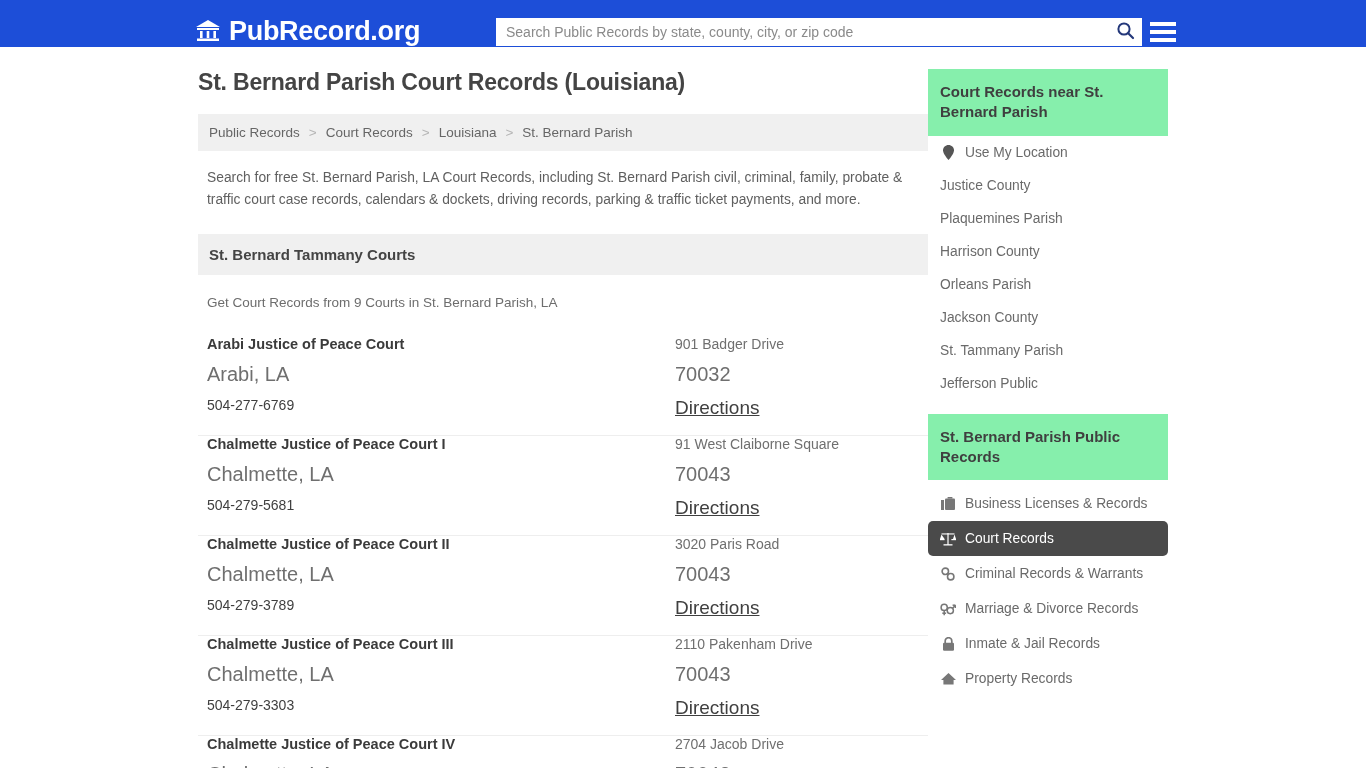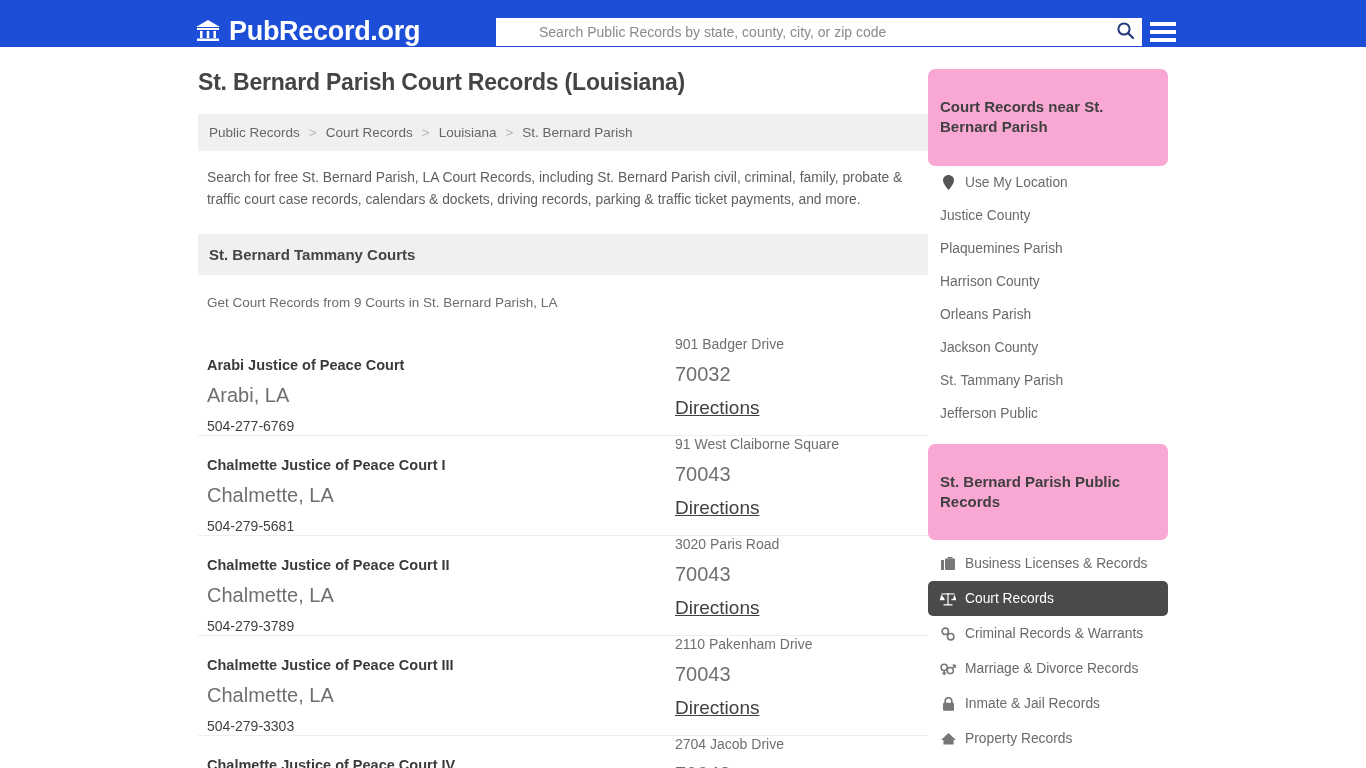--- a/index.html
+++ b/index.html
@@ -36,21 +36,20 @@
   }
   .search-wrap {
     position: absolute;
     left: 496px;
     top: 18px;
     width: 646px;
     height: 28px;
     background: #ffffff;
     display: flex;
     align-items: center;
-    padding-left: 33px;
   }
   .search-input {
     flex: 1;
     border: 0;
     outline: none;
     height: 26px;
     font-size: 14px;
     color: #333333;
     padding: 0 10px;
     font-family: "Liberation Sans", sans-serif;
@@ -145,21 +144,21 @@
     margin: 20px 0 26px 0;
     padding: 0 9px;
   }
 
   .court-row {
     display: flex;
     padding: 0 9px 0 9px;
     border-bottom: 1px solid #eeeeee;
   }
   .court-row:last-child { border-bottom: 0; }
-  .court-left { width: 468px; margin-top: 21px; }
+  .court-left { width: 468px; }
   .court-right { flex: 1; }
   .court-name {
     font-size: 14.5px;
     font-weight: bold;
     color: #3b3b3b;
     padding-bottom: 11px;
   }
   .court-city, .court-zip {
     font-size: 20px;
     color: #6f6f6f;
@@ -180,27 +179,26 @@
     text-decoration: underline;
     padding-bottom: 16px;
     display: inline-block;
     cursor: pointer;
   }
 
   
   .side-col { margin-left: 0; }
   .panel { margin-bottom: 4px; }
   .panel-head {
-    background: #f9a8d4;
-    padding: 28px 12px;
+    background: #86efac;
+    padding: 13px 12px;
     font-size: 15px;
     font-weight: bold;
     color: #3f3f3f;
     line-height: 1.35;
-    border-radius: 7px;
   }
   .side-list { list-style: none; margin: 0; padding: 0; }
   .side-list li { }
   .side-link {
     display: flex;
     align-items: center;
     gap: 9px;
     padding: 9px 12px;
     font-size: 13.8px;
     color: #6a6a6a;

